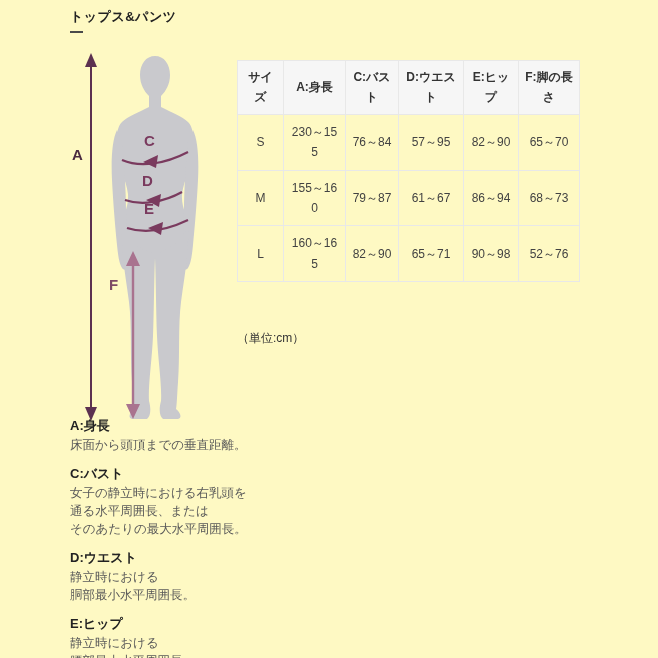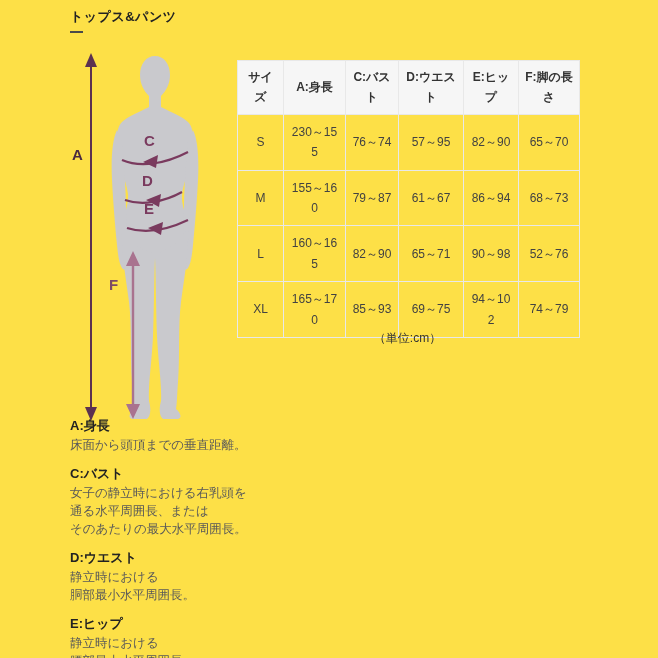--- a/index.html
+++ b/index.html
@@ -1,40 +1,40 @@
 <!DOCTYPE html>
 <html><head>
 <meta charset="utf-8">
 <style>
   html,body{margin:0;padding:0;}
   body{
     width:658px;height:658px;background:#ffffff;position:relative;overflow:hidden;
     font-family:"Liberation Sans","DejaVu Sans",sans-serif;color:#333;
   }
-  .page{position:absolute;inset:0;background:#fde047;}
+  .page{position:absolute;inset:0;background:#fef9c3;}
   .title{
     position:absolute;left:70px;top:8px;font-size:13px;font-weight:bold;color:#222;
     letter-spacing:0.5px;
   }
   .title-dash{position:absolute;left:70px;top:31px;width:13px;height:2px;background:#4a4a4a;}
   .figure-wrap{position:absolute;left:60px;top:50px;width:176px;height:372px;}
   .size-table{
     position:absolute;left:237px;top:60px;border-collapse:collapse;table-layout:fixed;
     width:342px;font-size:12px;
   }
   .size-table th,.size-table td{
     border:1px solid #e8e8e8;text-align:center;vertical-align:middle;
     word-break:break-all;line-height:1.7;
   }
   .size-table th{
     background:#f6f6f6;font-weight:bold;color:#333;padding:6px 5px;
   }
   .size-table td{color:#424242;padding:7px 5px;height:40px;}
   .unit-note{
-    position:absolute;left:237px;top:330px;width:341px;text-align:center;
+    position:absolute;left:237px;top:330px;width:341px;text-align:left;
     font-size:12px;color:#333;
   }
   .definitions{position:absolute;left:70px;top:416px;width:250px;}
   .def{margin-bottom:10px;}
   .def-term{font-size:13px;font-weight:bold;color:#222;line-height:20px;}
   .def-desc{font-size:12.5px;color:#595959;line-height:18px;white-space:pre-line;}
 </style>
 </head>
 <body>
 
@@ -122,48 +122,40 @@
           <th>C:バスト</th>
           <th>D:ウエスト</th>
           <th>E:ヒップ</th>
           <th>F:脚の長さ</th>
         </tr>
     </thead>
     <tbody>
         <tr>
           <td>S</td>
           <td>230～155</td>
-          <td>76～74</td>
+          <td>76～84</td>
           <td>57～95</td>
           <td>82～90</td>
           <td>65～70</td>
         </tr>
         <tr>
           <td>M</td>
           <td>155～160</td>
           <td>79～87</td>
           <td>61～67</td>
           <td>86～94</td>
           <td>68～73</td>
         </tr>
         <tr>
           <td>L</td>
           <td>160～165</td>
           <td>82～90</td>
           <td>65～71</td>
           <td>90～98</td>
           <td>52～76</td>
-        </tr>
-        <tr>
-          <td>XL</td>
-          <td>165～170</td>
-          <td>85～93</td>
-          <td>69～75</td>
-          <td>94～102</td>
-          <td>74～79</td>
         </tr>
       </tbody>
   </table>
 
   <div class="unit-note">（単位:cm）</div>
 
   <div class="definitions">
       <div class="def">
         <div class="def-term">A:身長</div>
         <div class="def-desc">床面から頭頂までの垂直距離。</div>

